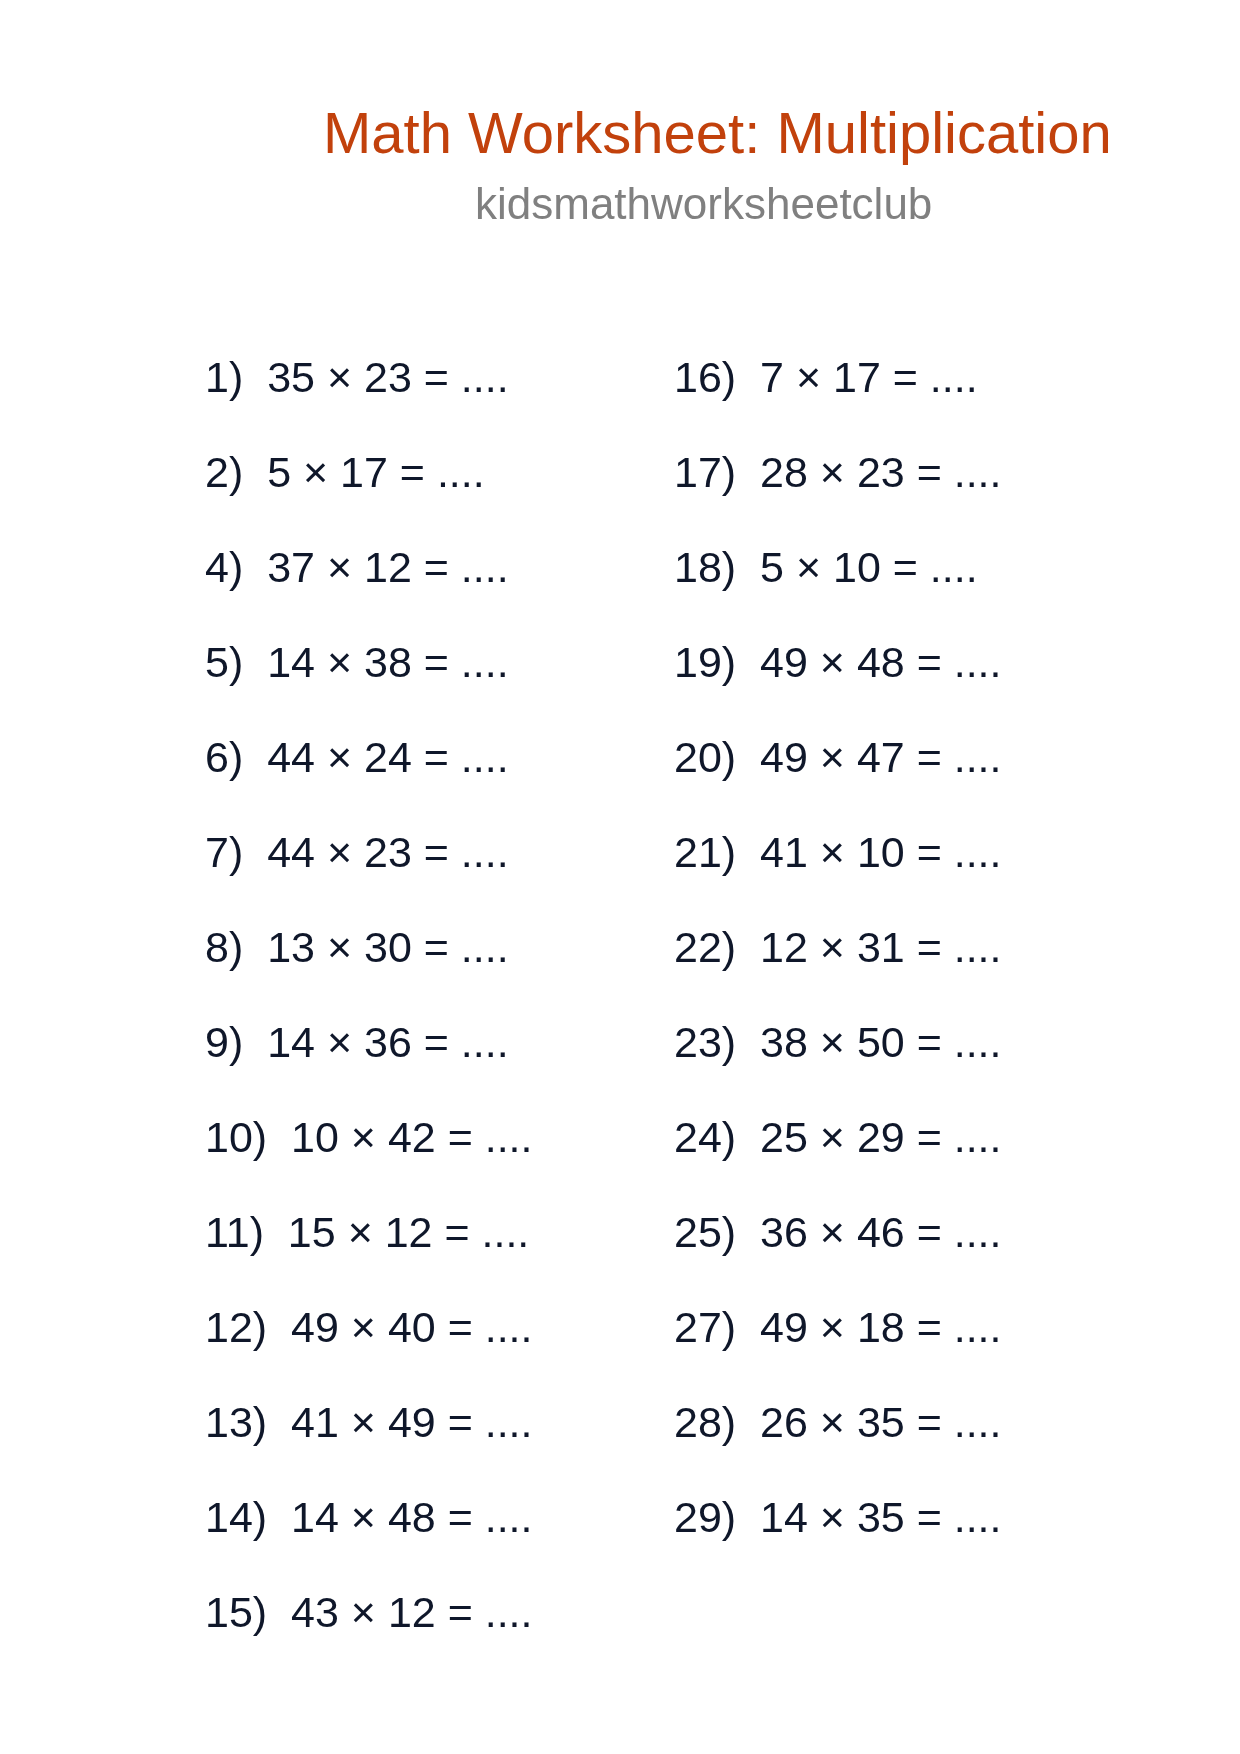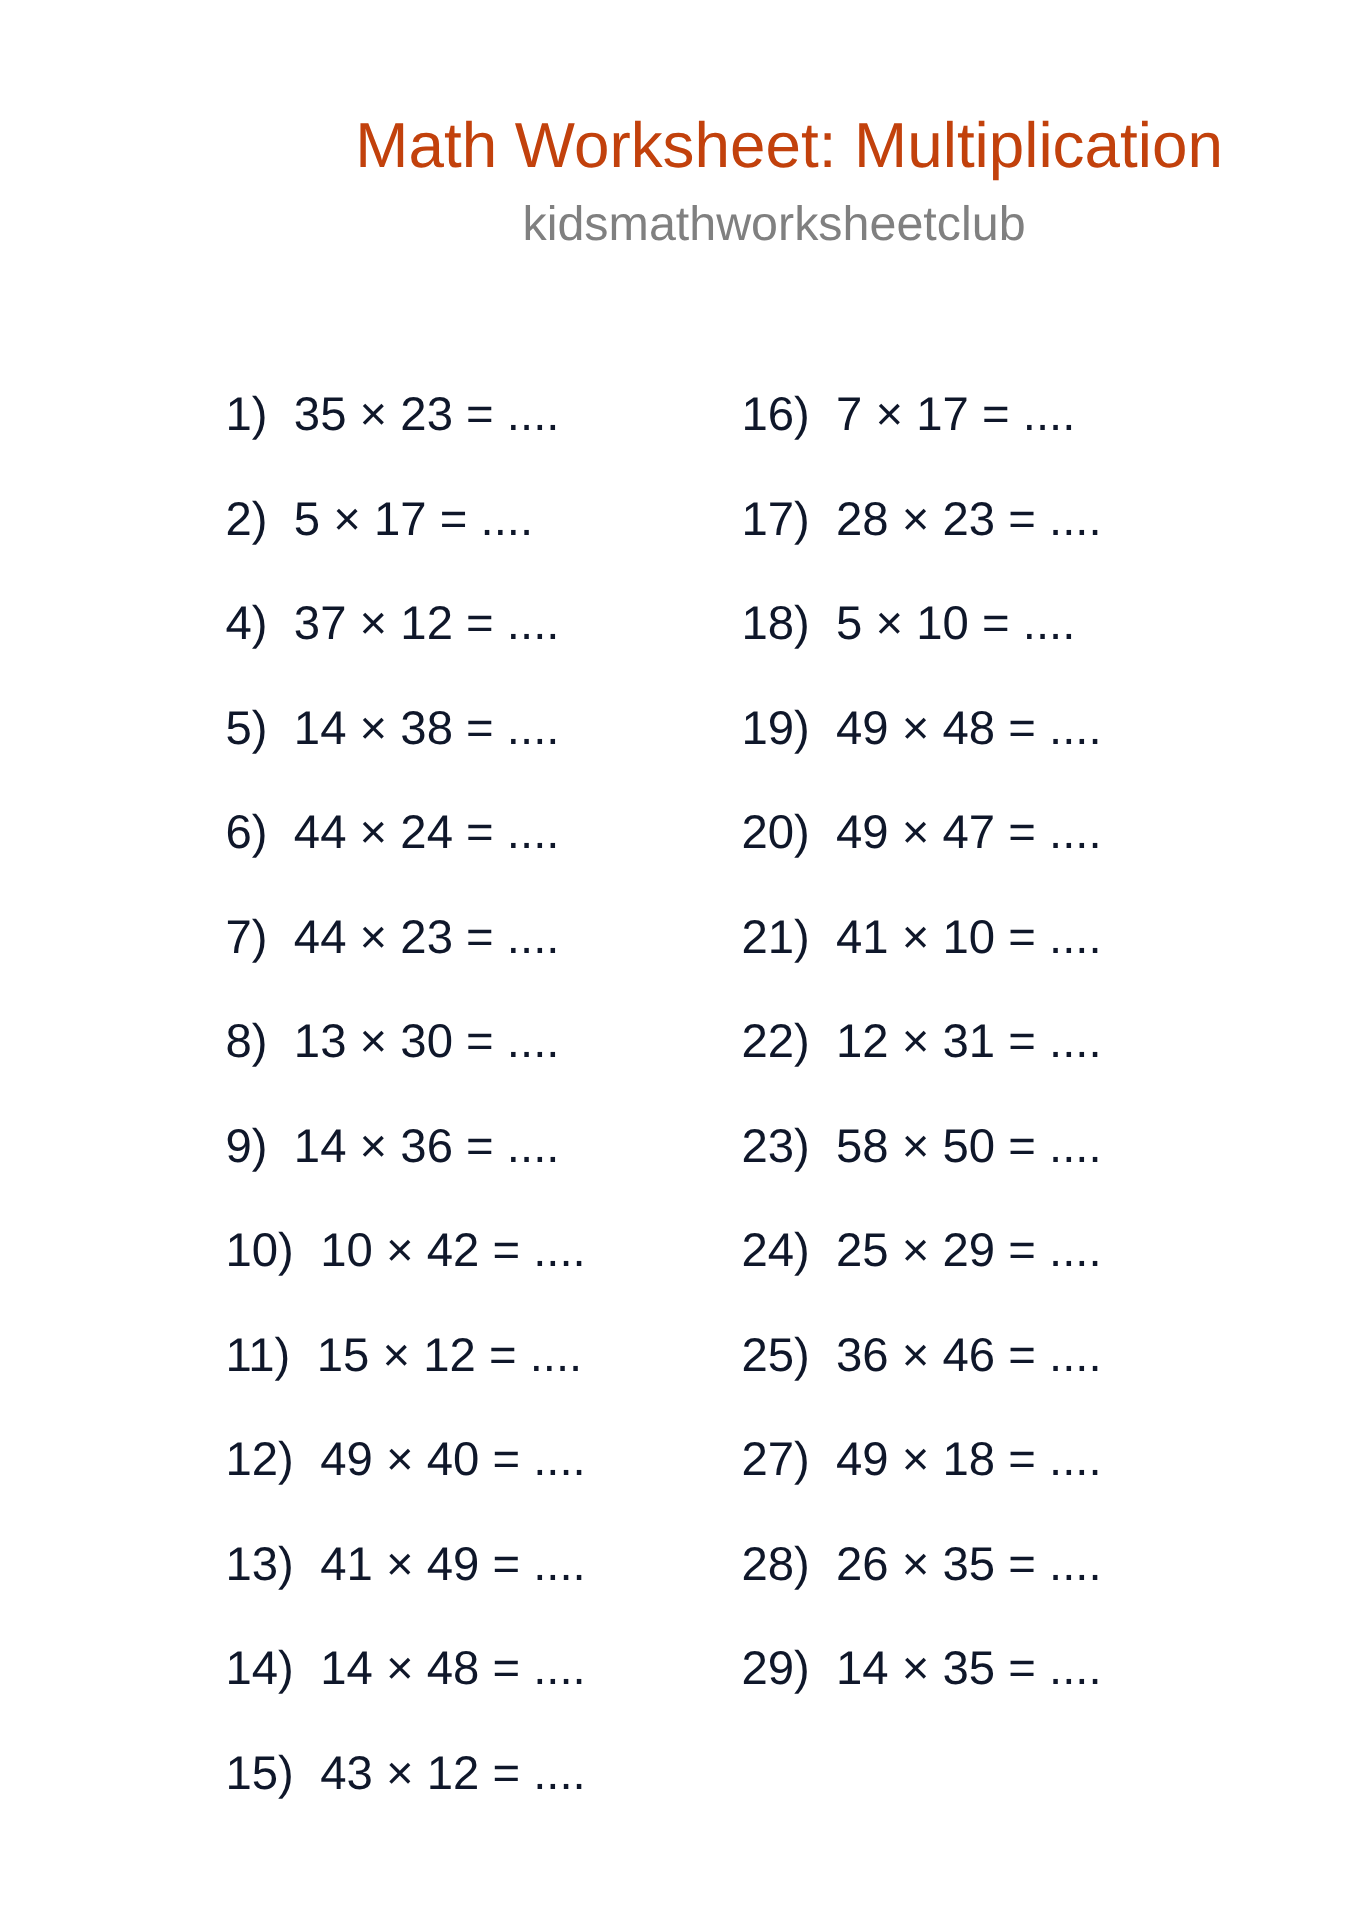--- a/index.html
+++ b/index.html
@@ -72,19 +72,19 @@
 </div>
 
 <div class="column col-right">
   <span class="problem">16)  7 × 17 = ....</span>
   <span class="problem">17)  28 × 23 = ....</span>
   <span class="problem">18)  5 × 10 = ....</span>
   <span class="problem">19)  49 × 48 = ....</span>
   <span class="problem">20)  49 × 47 = ....</span>
   <span class="problem">21)  41 × 10 = ....</span>
   <span class="problem">22)  12 × 31 = ....</span>
-  <span class="problem">23)  58 × 50 = ....</span>
+  <span class="problem">23)  38 × 50 = ....</span>
   <span class="problem">24)  25 × 29 = ....</span>
   <span class="problem">25)  36 × 46 = ....</span>
   <span class="problem">27)  49 × 18 = ....</span>
   <span class="problem">28)  26 × 35 = ....</span>
   <span class="problem">29)  14 × 35 = ....</span>
 </div>
 
 </body></html>

